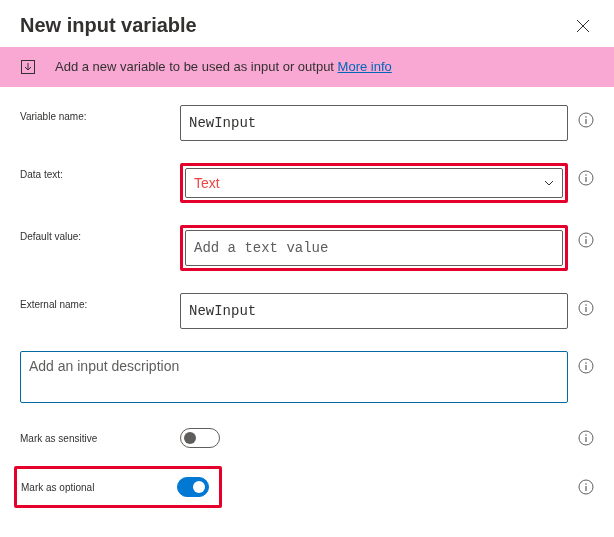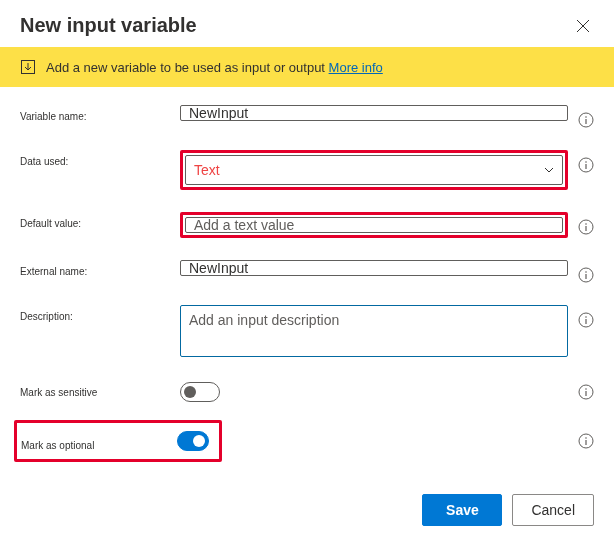--- a/index.html
+++ b/index.html
@@ -34,25 +34,24 @@
     background: none;
     border: none;
     cursor: pointer;
     padding: 4px;
     color: #323130;
     display: flex;
     align-items: center;
     justify-content: center;
   }
   .infobar {
-    background: #fde047;
+    background: #f9a8d4;
     padding: 12px 20px;
     display: flex;
-    align-items: center;
-    gap: 10px;
+    gap: 19px;
     font-size: 13px;
   }
   .infobar svg { flex-shrink: 0; }
   .infobar a {
     color: #0067b8;
     text-decoration: underline;
   }
   .form {
     padding: 18px 20px 0 20px;
     flex: 1;
@@ -80,31 +79,31 @@
   .hl {
     border: 3px solid #e4002b;
     border-radius: 2px;
     padding: 2px;
   }
   .hl-toggle {
     border: 3px solid #e4002b;
     border-radius: 2px;
     padding: 8px 10px 8px 4px;
     display: flex;
-    align-items: flex-end;
+    align-items: center;
     width: 208px;
   }
   .hl-toggle .label-col { width: 156px; }
   .text-input {
     width: 100%;
-    height: 16px;
+    height: 36px;
     border: 1px solid #605e5c;
     border-radius: 2px;
     padding: 0 8px;
-    font-family: Liberation Sans, sans-serif;
+    font-family: Liberation Mono, monospace;
     font-size: 14px;
     color: #323130;
     outline: none;
   }
   .text-input::placeholder { color: #605e5c; }
   .textarea {
     width: 100%;
     height: 52px;
     border: 1px solid #0369a1;
     border-radius: 2px;
@@ -237,21 +236,21 @@
         </div>
         <svg class="info-icon" width="16" height="16" viewBox="0 0 16 16">
             <circle cx="8" cy="8" r="7" stroke="#605e5c" fill="none"></circle>
             <circle cx="8" cy="5" r="0.8" fill="#605e5c"></circle>
             <rect x="7.4" y="7" width="1.2" height="5" fill="#605e5c"></rect>
           </svg>
       </div>
     </div>
 
     <div class="row">
-      <div class="label-col">Data used:</div>
+      <div class="label-col">Data text:</div>
       <div class="control-col">
         <div class="control-wrap hl">
           <div class="select-wrap">
             <div class="select-display">Text</div>
             <svg class="select-chevron" width="12" height="12" viewBox="0 0 12 12">
                 <path d="M2 4 L6 8 L10 4" stroke="#323130" stroke-width="1" fill="none"></path>
               </svg>
           </div>
         </div>
         <svg class="info-icon" width="16" height="16" viewBox="0 0 16 16">
@@ -284,21 +283,20 @@
         </div>
         <svg class="info-icon" width="16" height="16" viewBox="0 0 16 16">
             <circle cx="8" cy="8" r="7" stroke="#605e5c" fill="none"></circle>
             <circle cx="8" cy="5" r="0.8" fill="#605e5c"></circle>
             <rect x="7.4" y="7" width="1.2" height="5" fill="#605e5c"></rect>
           </svg>
       </div>
     </div>
 
     <div class="row">
-      <div class="label-col">Description:</div>
       <div class="control-col">
         <div class="control-wrap">
           <textarea class="textarea" placeholder="Add an input description" style=""></textarea>
         </div>
         <svg class="info-icon" width="16" height="16" viewBox="0 0 16 16">
             <circle cx="8" cy="8" r="7" stroke="#605e5c" fill="none"></circle>
             <circle cx="8" cy="5" r="0.8" fill="#605e5c"></circle>
             <rect x="7.4" y="7" width="1.2" height="5" fill="#605e5c"></rect>
           </svg>
       </div>

